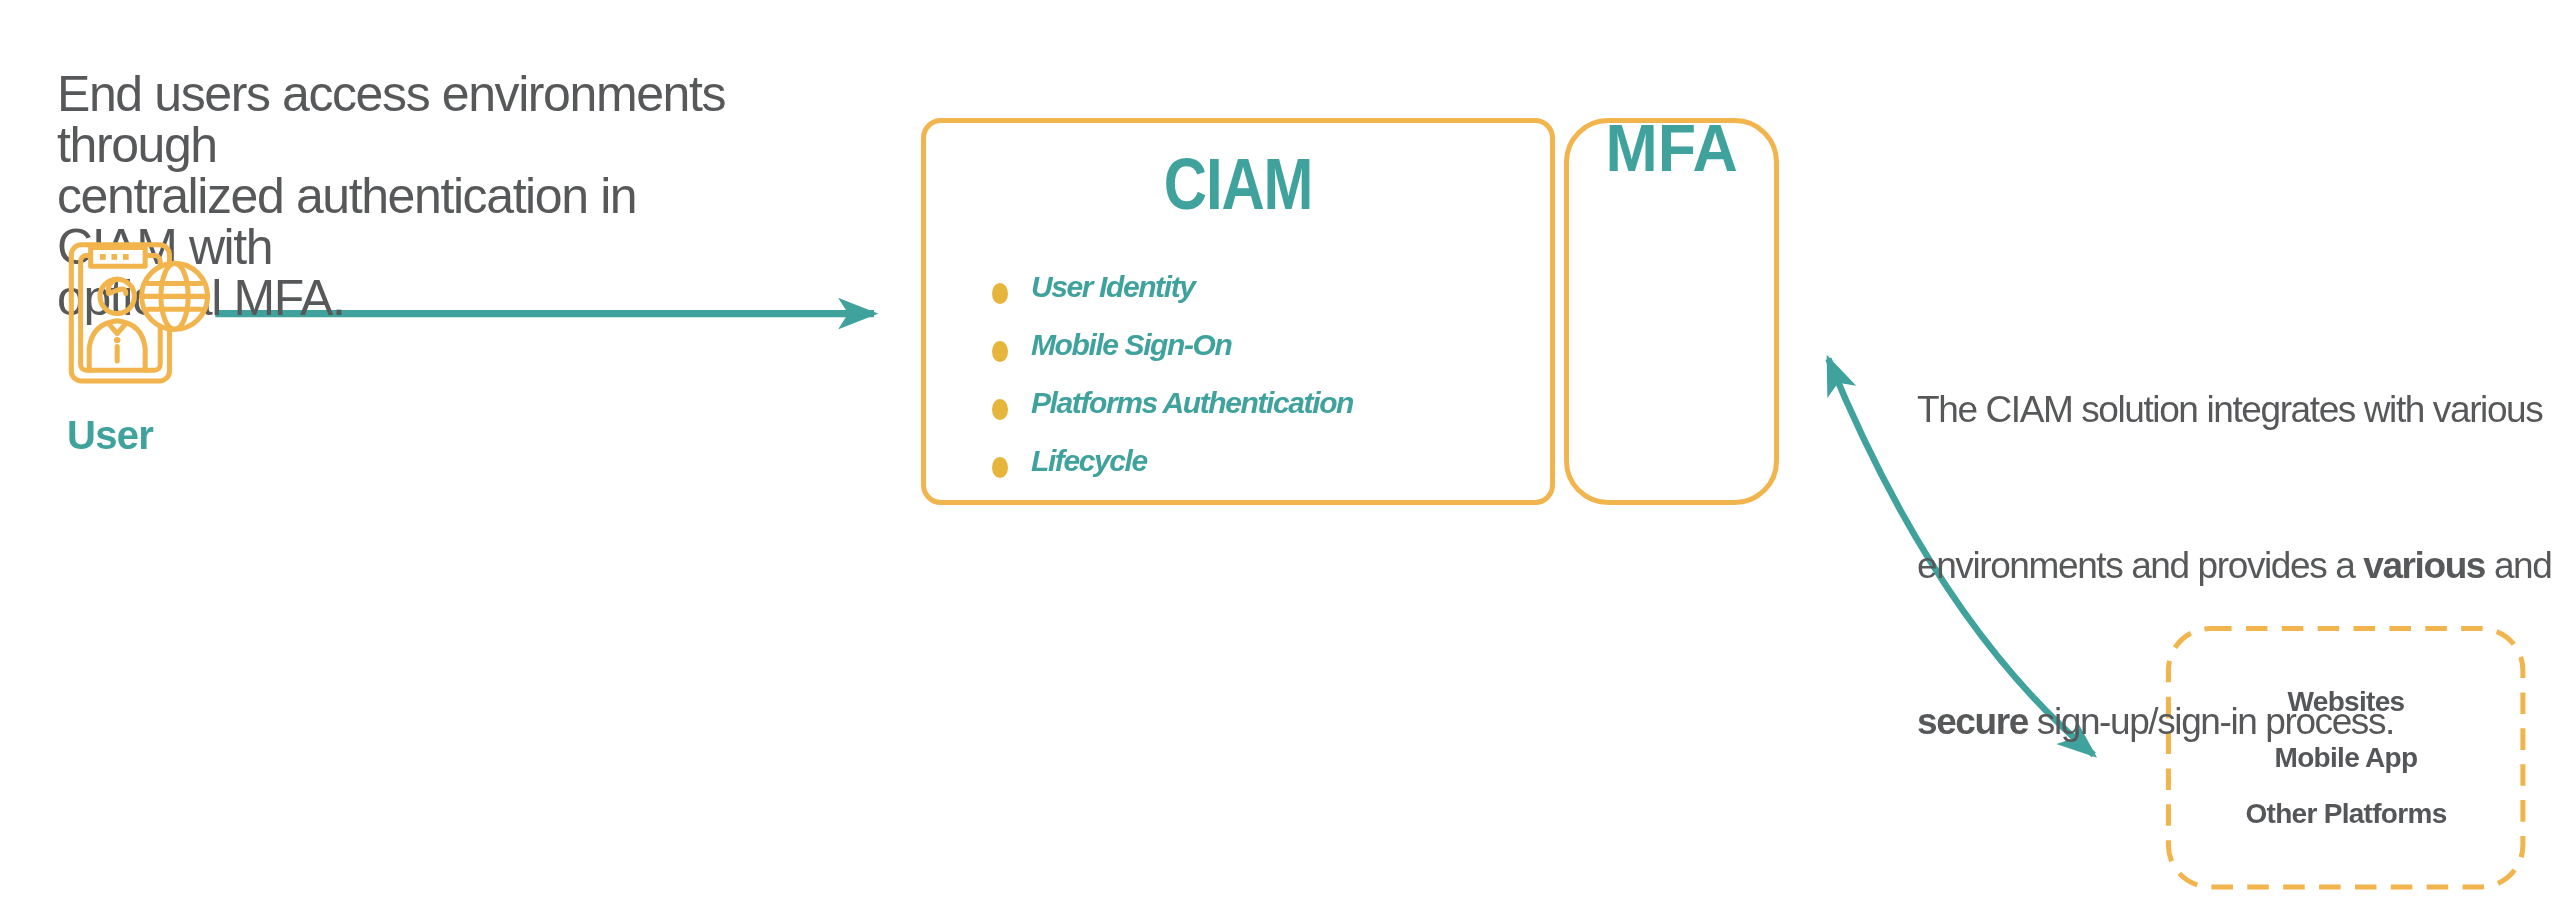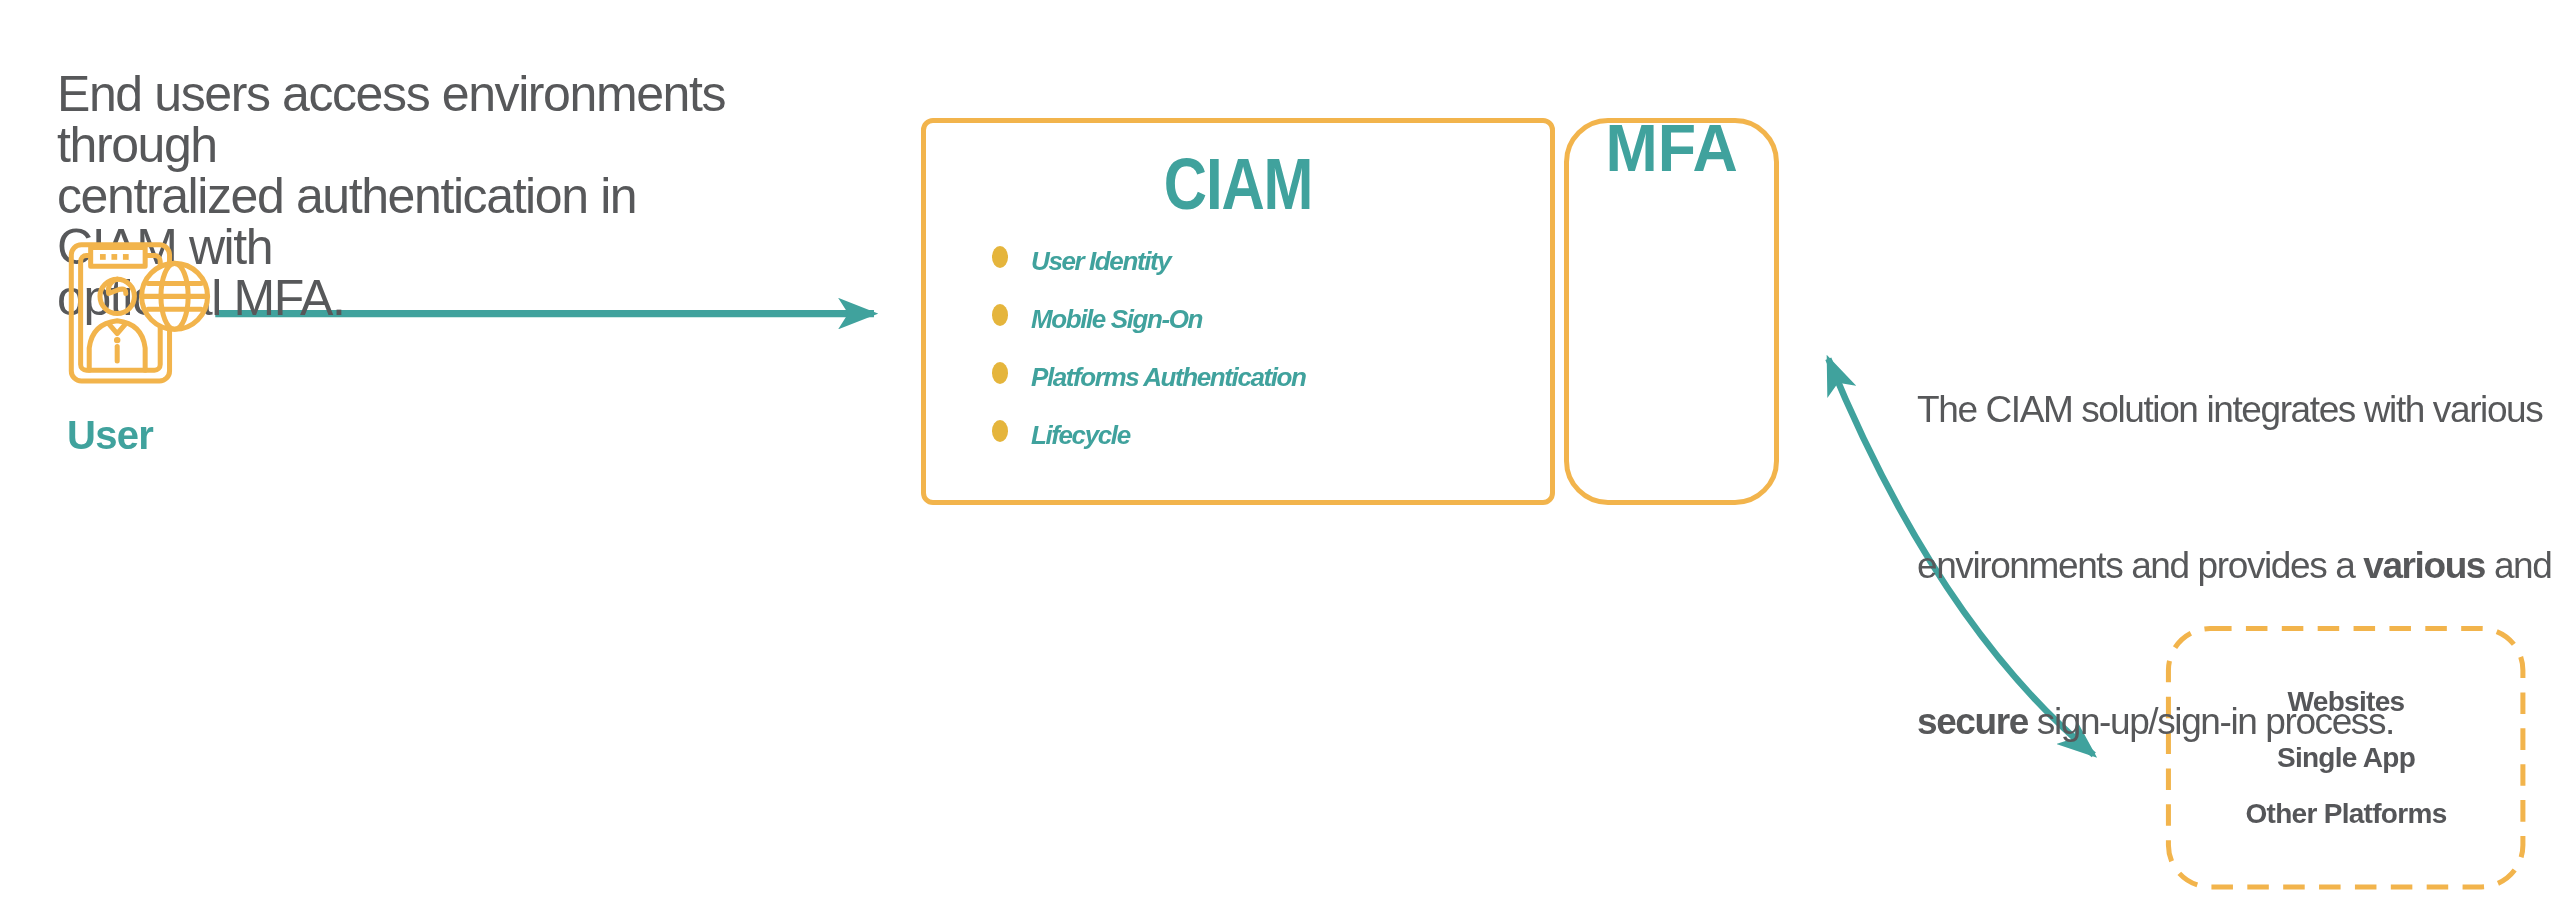--- a/index.html
+++ b/index.html
@@ -25,33 +25,33 @@
   #left-note{left:57px;top:69px;width:689px;}
   
   #user-icon{position:absolute;left:67px;top:239px;z-index:2;}
   #user-label{
     position:absolute;left:67px;top:413px;width:106px;
     color:var(--teal);font-size:40px;font-weight:700;letter-spacing:-0.7px;z-index:2;
   }
   
   #ciam-box{
     position:absolute;left:921px;top:118px;width:634px;height:387px;
-    border:5.7px solid var(--orange);border-radius:12px;z-index:2;background:#fff;
+    border:5.7px solid var(--orange);border-radius:20px;z-index:2;background:#fff;
   }
   #ciam-title{
     margin:18.7px 0 0 0;text-align:center;color:var(--teal);
     font-size:73px;font-weight:700;letter-spacing:-1.4px;
     transform:scaleX(0.82);transform-origin:50% 50%;
   }
   #ciam-list{
     position:absolute;left:66px;top:123px;margin:0;padding:0;list-style:none;
   }
   #ciam-list li{
-    display:flex;align-items:flex-start;height:58px;
-    color:var(--teal);font-size:26px;font-weight:700;font-style:italic;letter-spacing:-1.4px;
+    display:flex;align-items:flex-end;height:58px;
+    color:var(--teal);font-size:30px;font-weight:700;font-style:italic;letter-spacing:-1.4px;
   }
   .bullet-dot{
     width:16px;height:21.5px;border-radius:50%;background:var(--gold);
     margin-right:23px;flex:0 0 auto;
   }
   
   #mfa-box{
     position:absolute;left:1564px;top:118px;width:215px;height:387px;
     border:5.7px solid var(--orange);border-radius:44px;z-index:2;background:#fff;
     display:flex;align-items:flex-start;justify-content:center;
@@ -149,16 +149,16 @@
   <div>
     <span>environments and provides a </span><b>various</b><span> and</span>
   </div>
   <div>
     <b>secure</b><span> sign-up/sign-in process.</span>
   </div>
 </div>
 
 <div id="platforms-box">
   <div class="platform-line">Websites</div>
-  <div class="platform-line">Single App</div>
+  <div class="platform-line">Mobile App</div>
   <div class="platform-line">Other Platforms</div>
 </div>
 
 
 </body></html>

